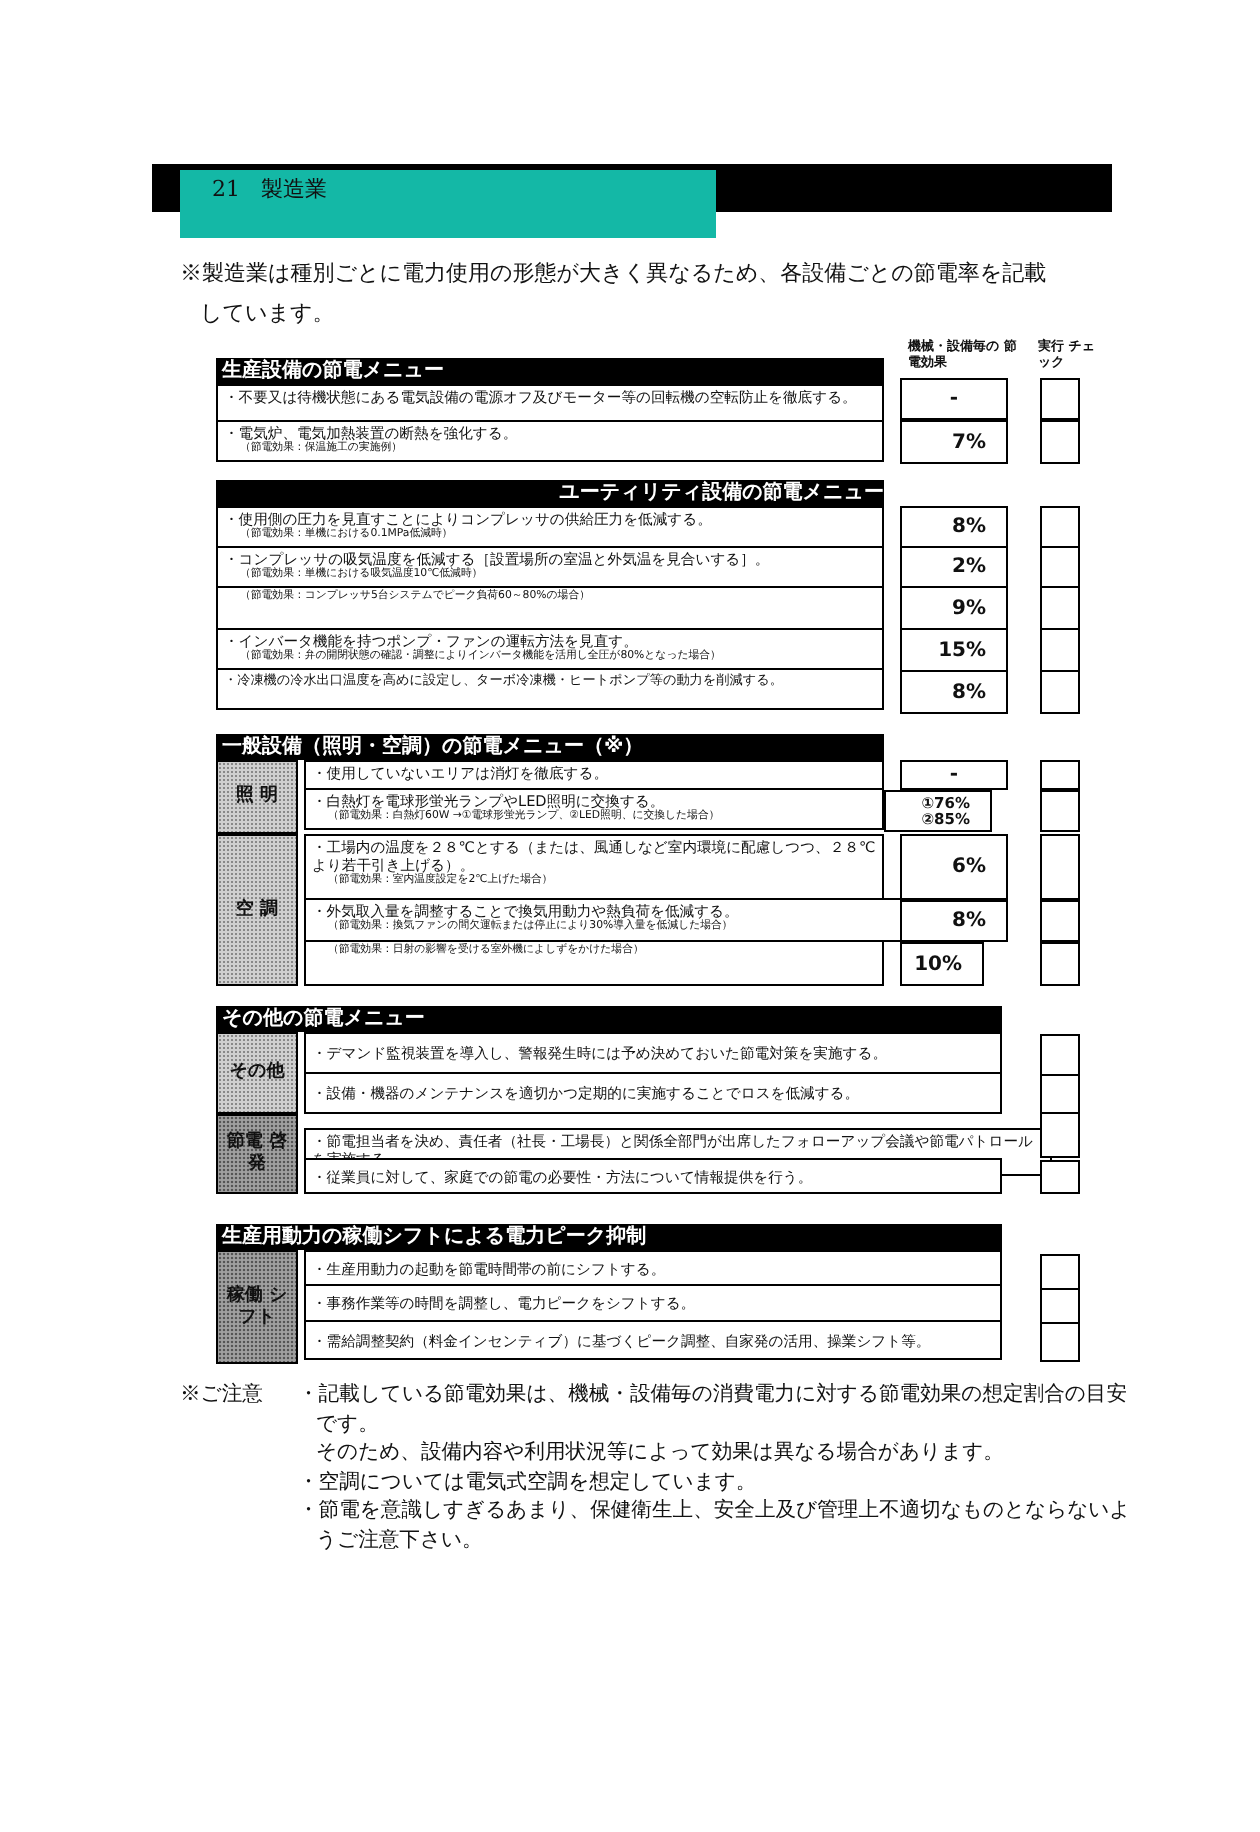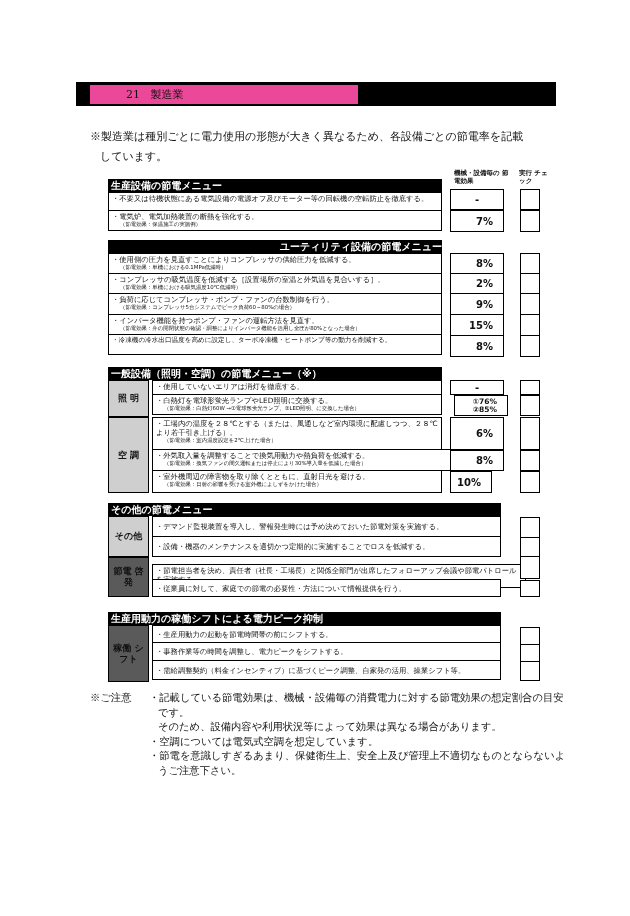--- a/index.html
+++ b/index.html
@@ -3,22 +3,22 @@
 <meta charset="utf-8">
 <style>
   html, body { margin:0; padding:0; background:#fff; }
   body { width:630px; height:916px; position:relative; overflow:hidden;
          font-family:"DejaVu Sans", sans-serif; color:#111; }
   .abs { position:absolute; }
   .serif { font-family:"DejaVu Serif", serif; }
 
   
   .header-bar { left:76px; top:82px; width:480px; height:24px; background:#000; }
-  .header-title-box { left:90px; top:85px; width:268px; height:19px; background:#ec4899;
-       font-size:11px; line-height:19px; padding-left:36px; box-sizing:border-box; }
+  .header-title-box { left:90px; top:85px; width:268px; height:34px; background:#14b8a6;
+       font-size:11px; line-height:19px; padding-left:16px; box-sizing:border-box; }
 
   .intro { left:90px; top:127px; width:470px; font-size:11px; line-height:20px; }
   .intro .l2 { padding-left:10px; }
 
   .col-head { font-size:6.5px; font-weight:bold; line-height:8px; }
 
   .sec-title { background:#000; color:#fff; font-weight:bold; font-size:10px;
       line-height:13px; height:13px; padding-left:3px; box-sizing:border-box; }
 
   .row { position:absolute; border:1px solid #000; box-sizing:border-box; background:#fff;
@@ -83,21 +83,20 @@
 <div class="chk" style="left:520px;top:253px;width:20px;height:21px;"></div>
 
 <div class="row" style="left:108px;top:273px;width:334px;height:21px;">
   <div>・コンプレッサの吸気温度を低減する［設置場所の室温と外気温を見合いする］。</div>
   <div class="note">（節電効果：単機における吸気温度10℃低減時）</div>
 </div>
 <div class="eff" style="left:450px;top:273px;width:54px;height:21px;">2%</div>
 <div class="chk" style="left:520px;top:273px;width:20px;height:21px;"></div>
 
 <div class="row" style="left:108px;top:293px;width:334px;height:22px;">
-  <div>・負荷に応じてコンプレッサ・ポンプ・ファンの台数制御を行う。</div>
   <div class="note">（節電効果：コンプレッサ5台システムでピーク負荷60～80%の場合）</div>
 </div>
 <div class="eff" style="left:450px;top:293px;width:54px;height:22px;">9%</div>
 <div class="chk" style="left:520px;top:293px;width:20px;height:22px;"></div>
 
 <div class="row" style="left:108px;top:314px;width:334px;height:21px;">
   <div>・インバータ機能を持つポンプ・ファンの運転方法を見直す。</div>
   <div class="note" style="white-space:nowrap;">（節電効果：弁の開閉状態の確認・調整によりインバータ機能を活用し全圧が80%となった場合）</div>
 </div>
 <div class="eff" style="left:450px;top:314px;width:54px;height:22px;">15%</div>
@@ -116,42 +115,41 @@
 <div class="row" style="left:152px;top:380px;width:290px;height:15px;">
   <div>・使用していないエリアは消灯を徹底する。</div>
 </div>
 <div class="eff center" style="left:450px;top:380px;width:54px;height:15px;">-</div>
 <div class="chk" style="left:520px;top:380px;width:20px;height:15px;"></div>
 
 <div class="row" style="left:152px;top:394px;width:290px;height:21px;">
   <div>・白熱灯を電球形蛍光ランプやLED照明に交換する。</div>
   <div class="note" style="white-space:nowrap;">（節電効果：白熱灯60W →①電球形蛍光ランプ、②LED照明、に交換した場合）</div>
 </div>
-<div class="eff small" style="left:454px;top:395px;width:54px;height:21px;">
+<div class="eff small" style="left:442px;top:395px;width:54px;height:21px;">
   <span>①76%</span>
   <span>②85%</span>
 </div>
 <div class="chk" style="left:520px;top:395px;width:20px;height:21px;"></div>
 
 <div class="row" style="left:152px;top:417px;width:290px;height:33px;">
   <div>・工場内の温度を２８℃とする（または、風通しなど室内環境に配慮しつつ、２８℃より若干引き上げる）。</div>
   <div class="note">（節電効果：室内温度設定を2℃上げた場合）</div>
 </div>
 <div class="eff" style="left:450px;top:417px;width:54px;height:33px;">6%</div>
 <div class="chk" style="left:520px;top:417px;width:20px;height:33px;"></div>
 
 <div class="row" style="left:152px;top:449px;width:338px;height:22px;">
   <div>・外気取入量を調整することで換気用動力や熱負荷を低減する。</div>
   <div class="note" style="white-space:nowrap;">（節電効果：換気ファンの間欠運転または停止により30%導入量を低減した場合）</div>
 </div>
 <div class="eff" style="left:450px;top:450px;width:54px;height:21px;">8%</div>
 <div class="chk" style="left:520px;top:450px;width:20px;height:21px;"></div>
 
 <div class="row" style="left:152px;top:470px;width:290px;height:23px;">
-  <div>・室外機周辺の障害物を取り除くとともに、直射日光を避ける。</div>
   <div class="note">（節電効果：日射の影響を受ける室外機によしずをかけた場合）</div>
 </div>
 <div class="eff" style="left:450px;top:471px;width:42px;height:22px;">10%</div>
 <div class="chk" style="left:520px;top:471px;width:20px;height:22px;"></div>
 
 <div class="abs sec-title" style="left:108px;top:503px;width:393px;">その他の節電メニュー</div>
 <div class="cat" style="left:108px;top:516px;width:41px;height:41px;">その他</div>
 <div class="cat dark" style="left:108px;top:557px;width:41px;height:40px;">節電 啓発</div>
 
 <div class="row" style="left:152px;top:516px;width:349px;height:21px;display:flex;align-items:center;">

